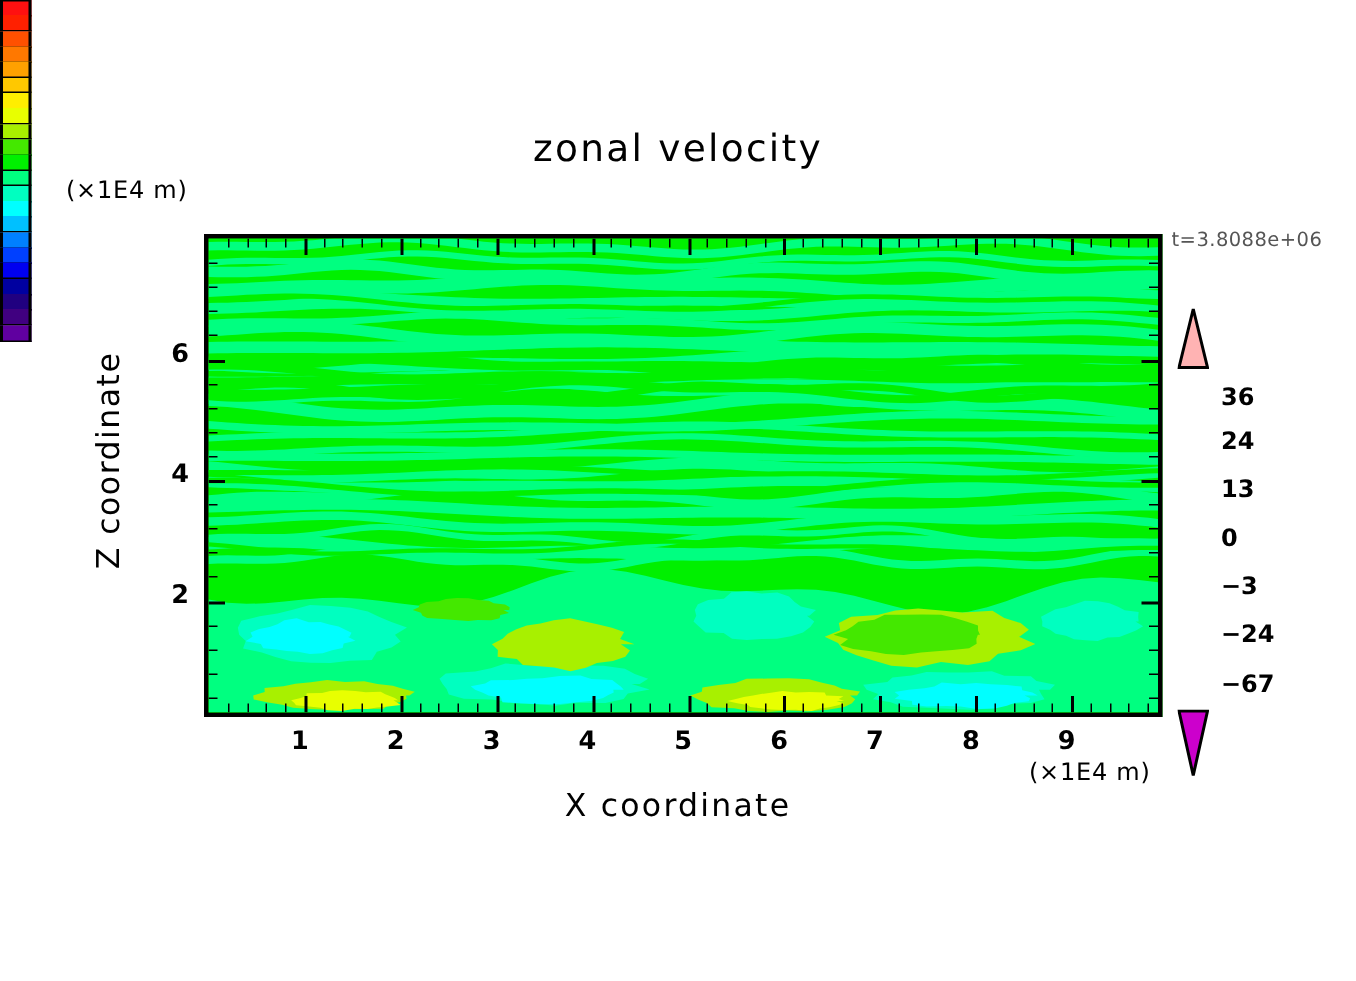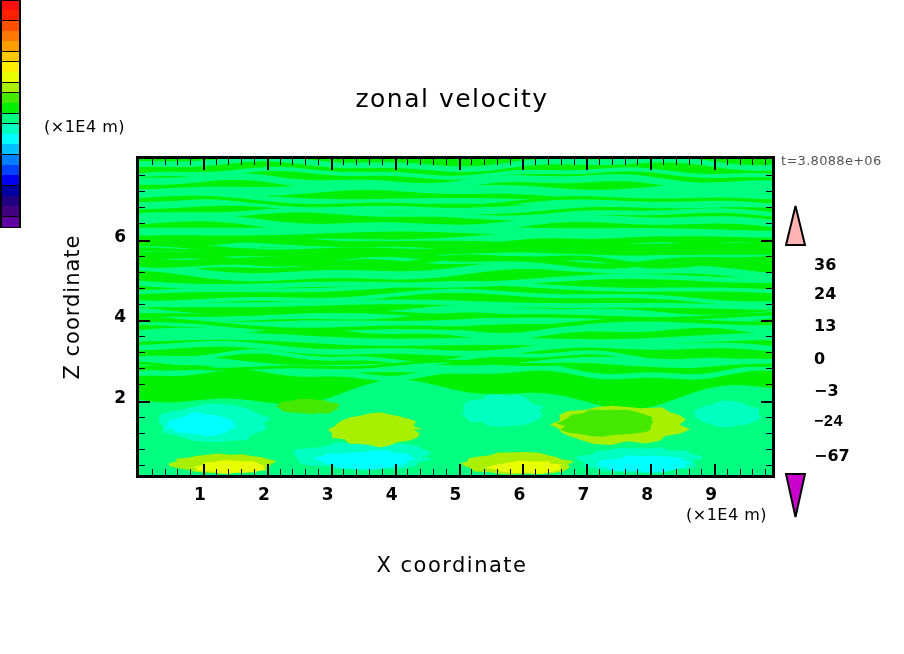--- a/index.html
+++ b/index.html
@@ -9,21 +9,21 @@
 
   #title{left:0;top:84px;width:904px;text-align:center;font-size:25px;
          letter-spacing:1.5px;font-weight:400;}
 
   #ylabel-units{left:44px;top:117px;font-size:16px;letter-spacing:.5px;}
   #xlabel-units{left:686px;top:505px;font-size:16px;letter-spacing:.5px;}
 
   #ylabel{left:-28px;top:295px;width:200px;text-align:center;font-size:21px;
           letter-spacing:1px;transform:rotate(-90deg);transform-origin:50% 50%;}
   #xlabel{left:0;top:525px;width:904px;text-align:center;font-size:21px;
-          letter-spacing:1.5px;margin-top:28px;}
+          letter-spacing:1.5px;}
 
   #timestamp{left:781px;top:153px;font-size:13px;color:#555;letter-spacing:.3px;}
 
   
   #plot{left:136px;top:156px;width:639px;height:322px;
         border:3px solid #000;box-sizing:border-box;overflow:hidden;
         background:#00f000;}
   #field{position:absolute;left:0;top:0;width:100%;height:100%;}
 
   
@@ -312,15 +312,15 @@
   <svg width="21" height="45" viewBox="0 0 21 45">
     <polygon points="1,1 20,1 10.5,44" fill="#cc00cc" stroke="#000" stroke-width="2"></polygon>
   </svg>
 </div>
 <div id="cbar-labels">
     <div class="clbl" style="top: 255px;">36</div>
     <div class="clbl" style="top: 283.643px;">24</div>
     <div class="clbl" style="top: 316.071px;">13</div>
     <div class="clbl" style="top: 348.5px;">0</div>
     <div class="clbl" style="top: 380.929px;">−3</div>
-    <div class="clbl" style="top: 413.357px; font-family: Liberation Mono, monospace;">−24</div>
+    <div class="clbl" style="top: 413.357px;">−24</div>
     <div class="clbl" style="top: 445.786px;">−67</div>
   </div>
 
 </body></html>

